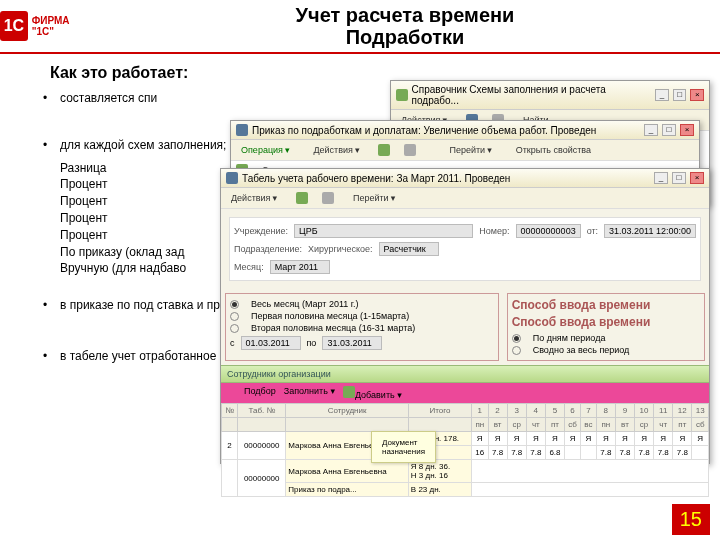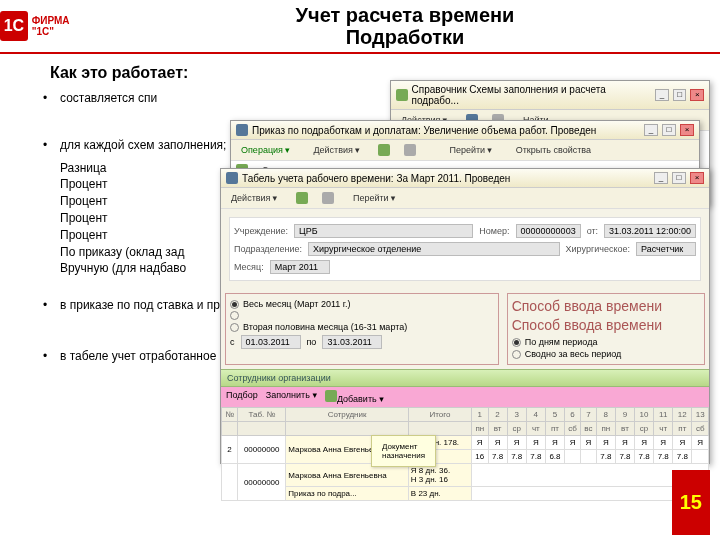--- a/index.html
+++ b/index.html
@@ -7,46 +7,46 @@
 .header{display:flex;align-items:center;border-bottom:2px solid #c00;padding:4px 0}
 .logo{width:90px;height:40px;display:flex;align-items:center;justify-content:center;color:#c00;font-weight:bold;font-size:10px;position:relative}
 .logo-icon{width:30px;height:30px;background:#c00;border-radius:3px;color:#fff;display:flex;align-items:center;justify-content:center;font-size:16px;font-weight:bold;margin-right:4px}
 .header-title{flex:1;text-align:center;font-size:20px;font-weight:bold;line-height:1.1}
 .subtitle{font-size:16px;font-weight:bold;margin:10px 16px 8px 50px}
 .content{font-size:12px;padding:0 20px 0 30px;line-height:1.4}
 .bullet{display:flex;margin:6px 0}
 .bullet-mark{width:30px;text-align:center}
 .bullet-text{flex:1}
 .noindent{margin-left:30px}
-.page-num{position:absolute;right:10px;bottom:5px;background:#c00;color:#ff0;font-weight:bold;font-size:20px;padding:21px 8px}
+.page-num{position:absolute;right:10px;bottom:5px;background:#c00;color:#ff0;font-weight:normal;font-size:20px;padding:4px 8px}
 .win{position:absolute;background:#f5f3e7;border:1px solid #999;box-shadow:2px 2px 6px rgba(0,0,0,.3);font-size:9px}
 .win-titlebar{background:linear-gradient(#fdfcf3,#efe9c8);border-bottom:1px solid #ccc;padding:3px 5px;display:flex;align-items:center;gap:4px;font-size:10px}
 .win-titlebar .spacer{flex:1}
 .win-ctrl{width:14px;height:12px;border:1px solid #aaa;background:#eee;display:flex;align-items:center;justify-content:center;font-size:8px;line-height:1}
 .win-close{background:#e88;border-color:#c44}
 .toolbar{background:#f5f2e0;border-bottom:1px solid #ddd;padding:3px 5px;display:flex;align-items:center;gap:14px;font-size:9px;color:#333}
 .toolbar .btn{padding:1px 4px;border:1px solid transparent;display:flex;align-items:center;gap:2px}
 .ico{width:12px;height:12px;display:inline-block;background:#7a5;border-radius:2px}
 .ico-blue{background:#579}
 .ico-gray{background:#aaa}
 .win1{left:390px;top:80px;width:320px}
 .win1 .body{padding:5px;background:#fff}
 .win2{left:230px;top:120px;width:470px}
 .win3{left:220px;top:168px;width:490px;height:296px}
 .section{background:#fff;margin:8px;border:1px solid #ddd;padding:4px}
 .field-row{display:flex;align-items:center;gap:6px;padding:2px 0;font-size:9px}
 .field-label{color:#555}
 .field-val{border:1px solid #bbb;background:#e5e5e5;padding:1px 4px;min-width:60px;font-size:9px}
 .groupbox{border:1px solid #c99;margin:4px;padding:4px;font-size:9px}
-.group-title{color:#a55;font-weight:normal;font-size:14px;margin-bottom:3px}
-.radio{display:flex;align-items:center;gap:4px;padding:1px 0}
+.group-title{color:#a55;font-weight:bold;font-size:12px;margin-bottom:3px}
+.radio{display:flex;align-items:center;gap:12px;padding:1px 0}
 .radio-dot{width:9px;height:9px;border:1px solid #888;border-radius:50%;display:flex;align-items:center;justify-content:center}
 .radio-dot.on::after{content:"";width:5px;height:5px;background:#333;border-radius:50%}
 .emp-header{background:linear-gradient(#d8f0b8,#b8d888);padding:3px 6px;font-size:9px;color:#355;border-top:1px solid #9b7;border-bottom:1px solid #9b7}
-.emp-toolbar{background:#f9a8d4;padding:3px 5px;display:flex;gap:8px;font-size:9px}
+.emp-toolbar{background:#ec4899;padding:3px 23px;display:flex;gap:8px;font-size:9px}
 .grid{width:100%;border-collapse:collapse;font-size:8px}
 .grid th{background:#f0eee0;border:1px solid #ccc;padding:2px;font-weight:normal;color:#666}
 .grid td{border:1px solid #ddd;padding:2px;text-align:center;background:#fff}
 .grid .name-cell{text-align:left;background:#fffbe0}
 .wknd{color:#c44}
 .doc-badge{position:absolute;background:#ffffe0;border:1px solid #cc8;padding:6px 10px;font-size:8px;box-shadow:1px 1px 3px rgba(0,0,0,.2)}
 .sched-table{font-size:8px;border-collapse:collapse;margin-top:3px}
 .sched-table td{border:1px solid #ccc;padding:1px 4px}
 </style>
 </head>
@@ -184,37 +184,37 @@
     <div class="field-row">
       <span class="field-label">Учреждение:</span>
       <span class="field-val" style="flex:1">ЦРБ</span>
       <span class="field-label">Номер:</span>
       <span class="field-val">00000000003</span>
       <span class="field-label">от:</span>
       <span class="field-val">31.03.2011 12:00:00</span>
     </div>
     <div class="field-row">
       <span class="field-label">Подразделение:</span>
-      <span class="field-val" style="flex:1">Хирургическое отделение</span>
       <span class="field-label">Хирургическое:</span>
       <span class="field-val">Расчетчик</span>
     </div>
     <div class="field-row">
       <span class="field-label">Месяц:</span>
       <span class="field-val">Март 2011</span>
     </div>
   </div>
   <div style="display:flex">
     <div class="groupbox" style="flex:1.4">
       <div class="radio">
           <span class="radio-dot on"></span>
           <span>Весь месяц (Март 2011 г.)</span>
         </div>
       <div class="radio">
           <span class="radio-dot"></span>
+          <span>Первая половина месяца (1-15марта)</span>
         </div>
       <div class="radio">
           <span class="radio-dot"></span>
           <span>Вторая половина месяца (16-31 марта)</span>
         </div>
       <div class="field-row">
         <span>с</span>
           <span class="field-val">01.03.2011</span>
         <span>по</span>
           <span class="field-val">31.03.2011</span>

